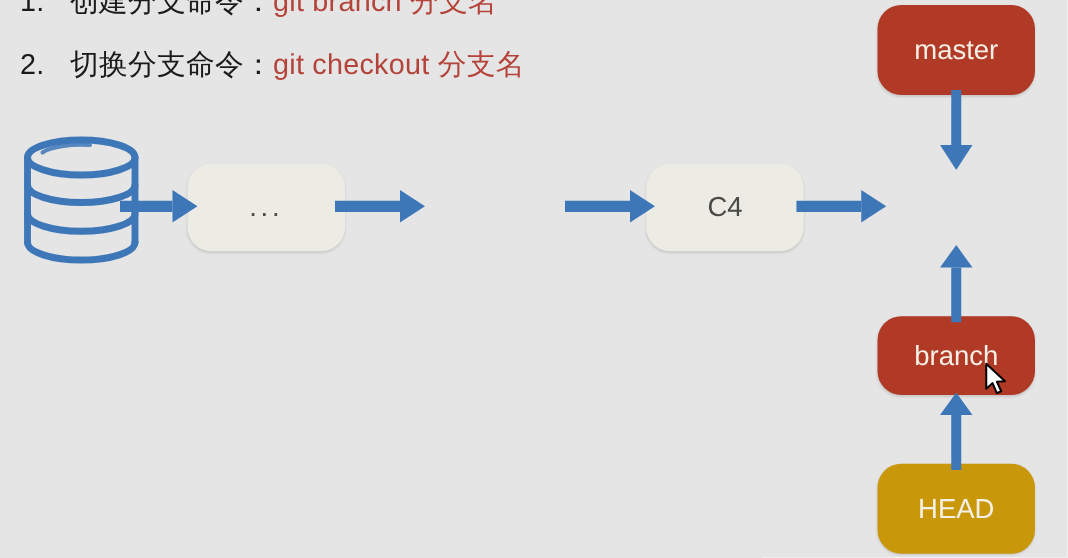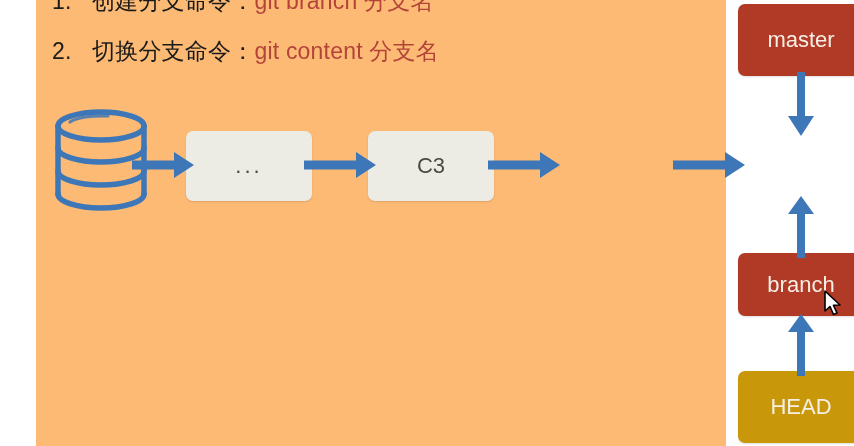--- a/index.html
+++ b/index.html
@@ -10,24 +10,23 @@
   body {
     width: 854px;
     height: 446px;
     overflow: hidden;
     font-family: "Liberation Sans", "DejaVu Sans", sans-serif;
     position: relative;
   }
 
   #stage {
     position: relative;
-    width: 690px;
+    width: 854px;
     height: 446px;
-    background: #fdba74;
-    margin-left: 36px;
+    background: #e5e5e5;
   }
 
   
   .bullet-line {
     position: absolute;
     white-space: nowrap;
     font-size: 23px;
     color: #1a1a1a;
     letter-spacing: 0.2px;
   }
@@ -50,21 +49,21 @@
     position: absolute;
     left: 14px;
     top: 108px;
     width: 110px;
     height: 104px;
   }
 
   
   .node {
     position: absolute;
-    border-radius: 7px;
+    border-radius: 19px;
     display: flex;
     align-items: center;
     justify-content: center;
     box-sizing: border-box;
     box-shadow: 0 1px 2px rgba(0,0,0,0.13);
     font-size: 22px;
   }
   .commit {
     background: #edece4;
     color: #4a4a46;
@@ -116,40 +115,40 @@
 </head>
 <body>
 
 <div id="stage">
 
   <div class="bullet-line" id="line-1">
     <span class="bullet-num">1.</span><span class="bullet-cn">创建分支命令：</span><span class="bullet-cmd">git branch 分支名</span>
   </div>
 
   <div class="bullet-line" id="line-2">
-    <span class="bullet-num">2.</span><span class="bullet-cn">切换分支命令：</span><span class="bullet-cmd">git content 分支名</span>
+    <span class="bullet-num">2.</span><span class="bullet-cn">切换分支命令：</span><span class="bullet-cmd">git checkout 分支名</span>
   </div>
 
   <svg id="db-icon" viewBox="0 0 110 104">
     <g fill="none" stroke="#3e77b8" stroke-width="5.5" stroke-linecap="round">
       <path d="M8 18 L8 86"></path>
       <path d="M94 18 L94 86"></path>
       <ellipse cx="51" cy="18" rx="43" ry="14"></ellipse>
       <path d="M8 40 a43 14 0 0 0 86 0"></path>
       <path d="M8 63 a43 14 0 0 0 86 0"></path>
       <path d="M8 86 a43 14 0 0 0 86 0"></path>
       <path d="M20 14 a34 10 0 0 1 38 -6" stroke-width="3.2" opacity="0.85"></path>
     </g>
   </svg>
 
   <div class="node commit" id="node-dots">
     <span class="dots">...</span>
   </div>
-  <div class="node commit" id="node-c3">
-    <span>C3</span>
+  <div class="node commit" id="node-c4">
+    <span>C4</span>
   </div>
 
   <div class="node ref branch" id="node-master">
     <span>master</span>
   </div>
   <div class="node ref branch" id="node-content">
     <span>branch</span>
   </div>
   <div class="node ref head" id="node-head">
     <span>HEAD</span>

